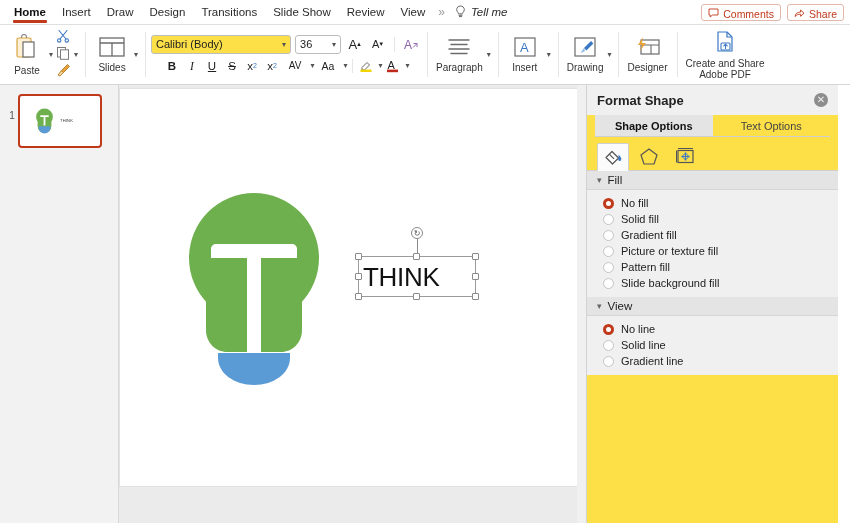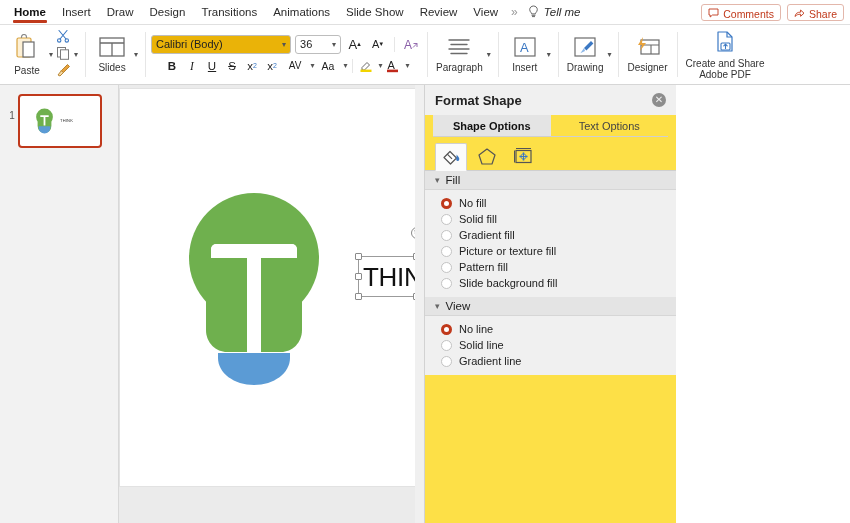--- a/index.html
+++ b/index.html
@@ -2,21 +2,21 @@
 <html><head>
 <meta charset="utf-8">
 <style>
   * { box-sizing: border-box; margin: 0; padding: 0; }
   html, body {
     width: 850px; height: 523px;
     font-family: "Liberation Sans", sans-serif;
     background: #ffffff;
     overflow: hidden;
   }
-  #app { position: relative; width: 676px; height: 523px; background: #f2f2f2; }
+  #app { position: relative; width: 838px; height: 523px; background: #f2f2f2; }
 
   
   .menubar {
     position: absolute; top: 0; left: 0; width: 850px; height: 25px;
     background: #ffffff; border-bottom: 1px solid #e0e0e0;
     display: flex; align-items: center; padding: 0 6px;
   }
   .menu-item {
     font-size: 11.5px; color: #2b2b2b; padding: 0 8px; height: 25px;
     display: flex; align-items: center; position: relative; white-space: nowrap;
@@ -54,21 +54,21 @@
   .caret { font-size: 8px; color: #555; margin-left: 2px; }
   .smallstack { display: flex; flex-direction: column; gap: 1px; align-items: flex-start; justify-content: center; padding-left: 3px;}
   .smallbtn { display: flex; align-items: center; gap: 2px; height: 16px; }
 
   
   .fontgroup { display: flex; flex-direction: column; justify-content: center; gap: 3px; padding: 0 6px; position: relative; }
   .fontrow1 { display: flex; align-items: center; gap: 4px; }
   .fontrow2 { display: flex; align-items: center; gap: 1px; }
   .fontbox {
     border: 1px solid #bdbdbd; border-radius: 3px; height: 19px; width: 140px;
-    display: flex; align-items: center; padding: 0 4px; font-size: 11px; background: #eab308; color: #222;
+    display: flex; align-items: center; padding: 0 4px; font-size: 11px; background: #fde047; color: #222;
   }
   .fontbox .fname { flex: 1; overflow: hidden; white-space: nowrap; }
   .sizebox {
     border: 1px solid #bdbdbd; border-radius: 3px; height: 19px; width: 46px;
     display: flex; align-items: center; padding: 0 4px; font-size: 11px; background: #fff; color: #222;
   }
   .sizebox .sval { flex: 1; }
   .fbtn {
     width: 19px; height: 18px; display: flex; align-items: center; justify-content: center;
     font-size: 11.5px; color: #222;
@@ -200,23 +200,20 @@
     <div class="menu-item">
         <span>Draw</span>
       </div>
     <div class="menu-item">
         <span>Design</span>
       </div>
     <div class="menu-item">
         <span>Transitions</span>
       </div>
     <div class="menu-item">
-        <span>Animations</span>
-      </div>
-    <div class="menu-item">
         <span>Slide Show</span>
       </div>
     <div class="menu-item">
         <span>Review</span>
       </div>
     <div class="menu-item">
         <span>View</span>
       </div>
     <div class="chev-more">»</div>
     <div class="tellme">

